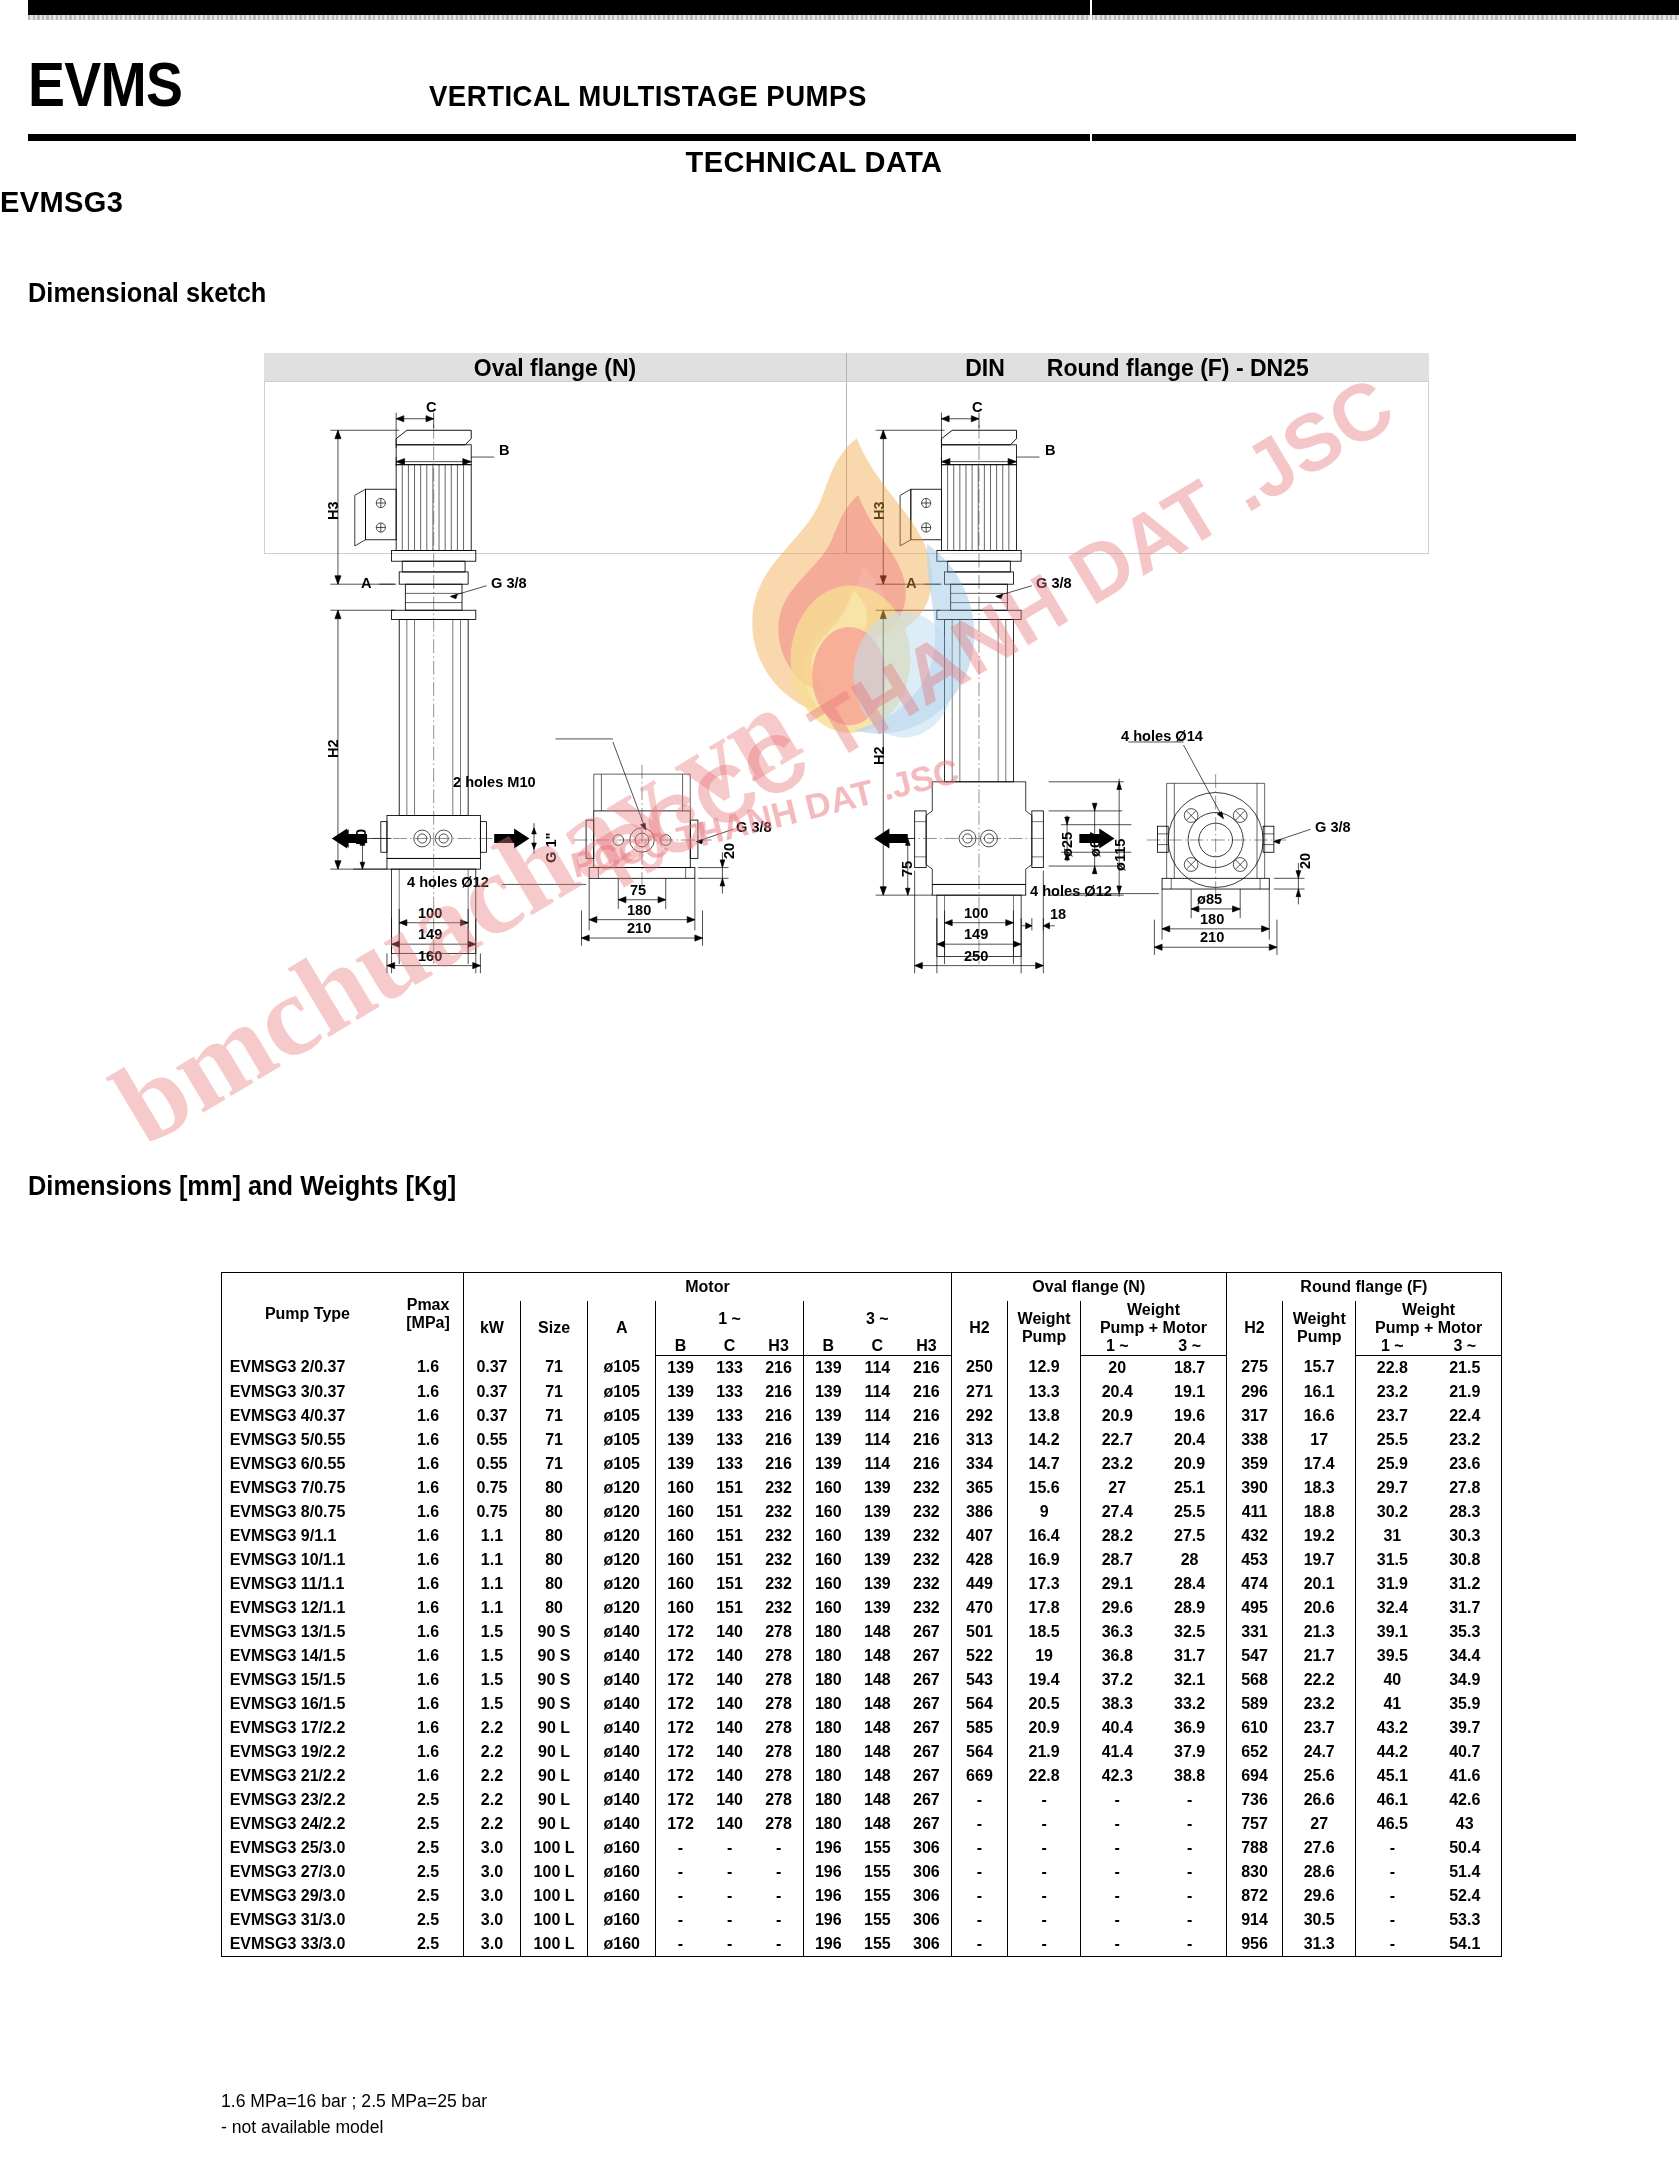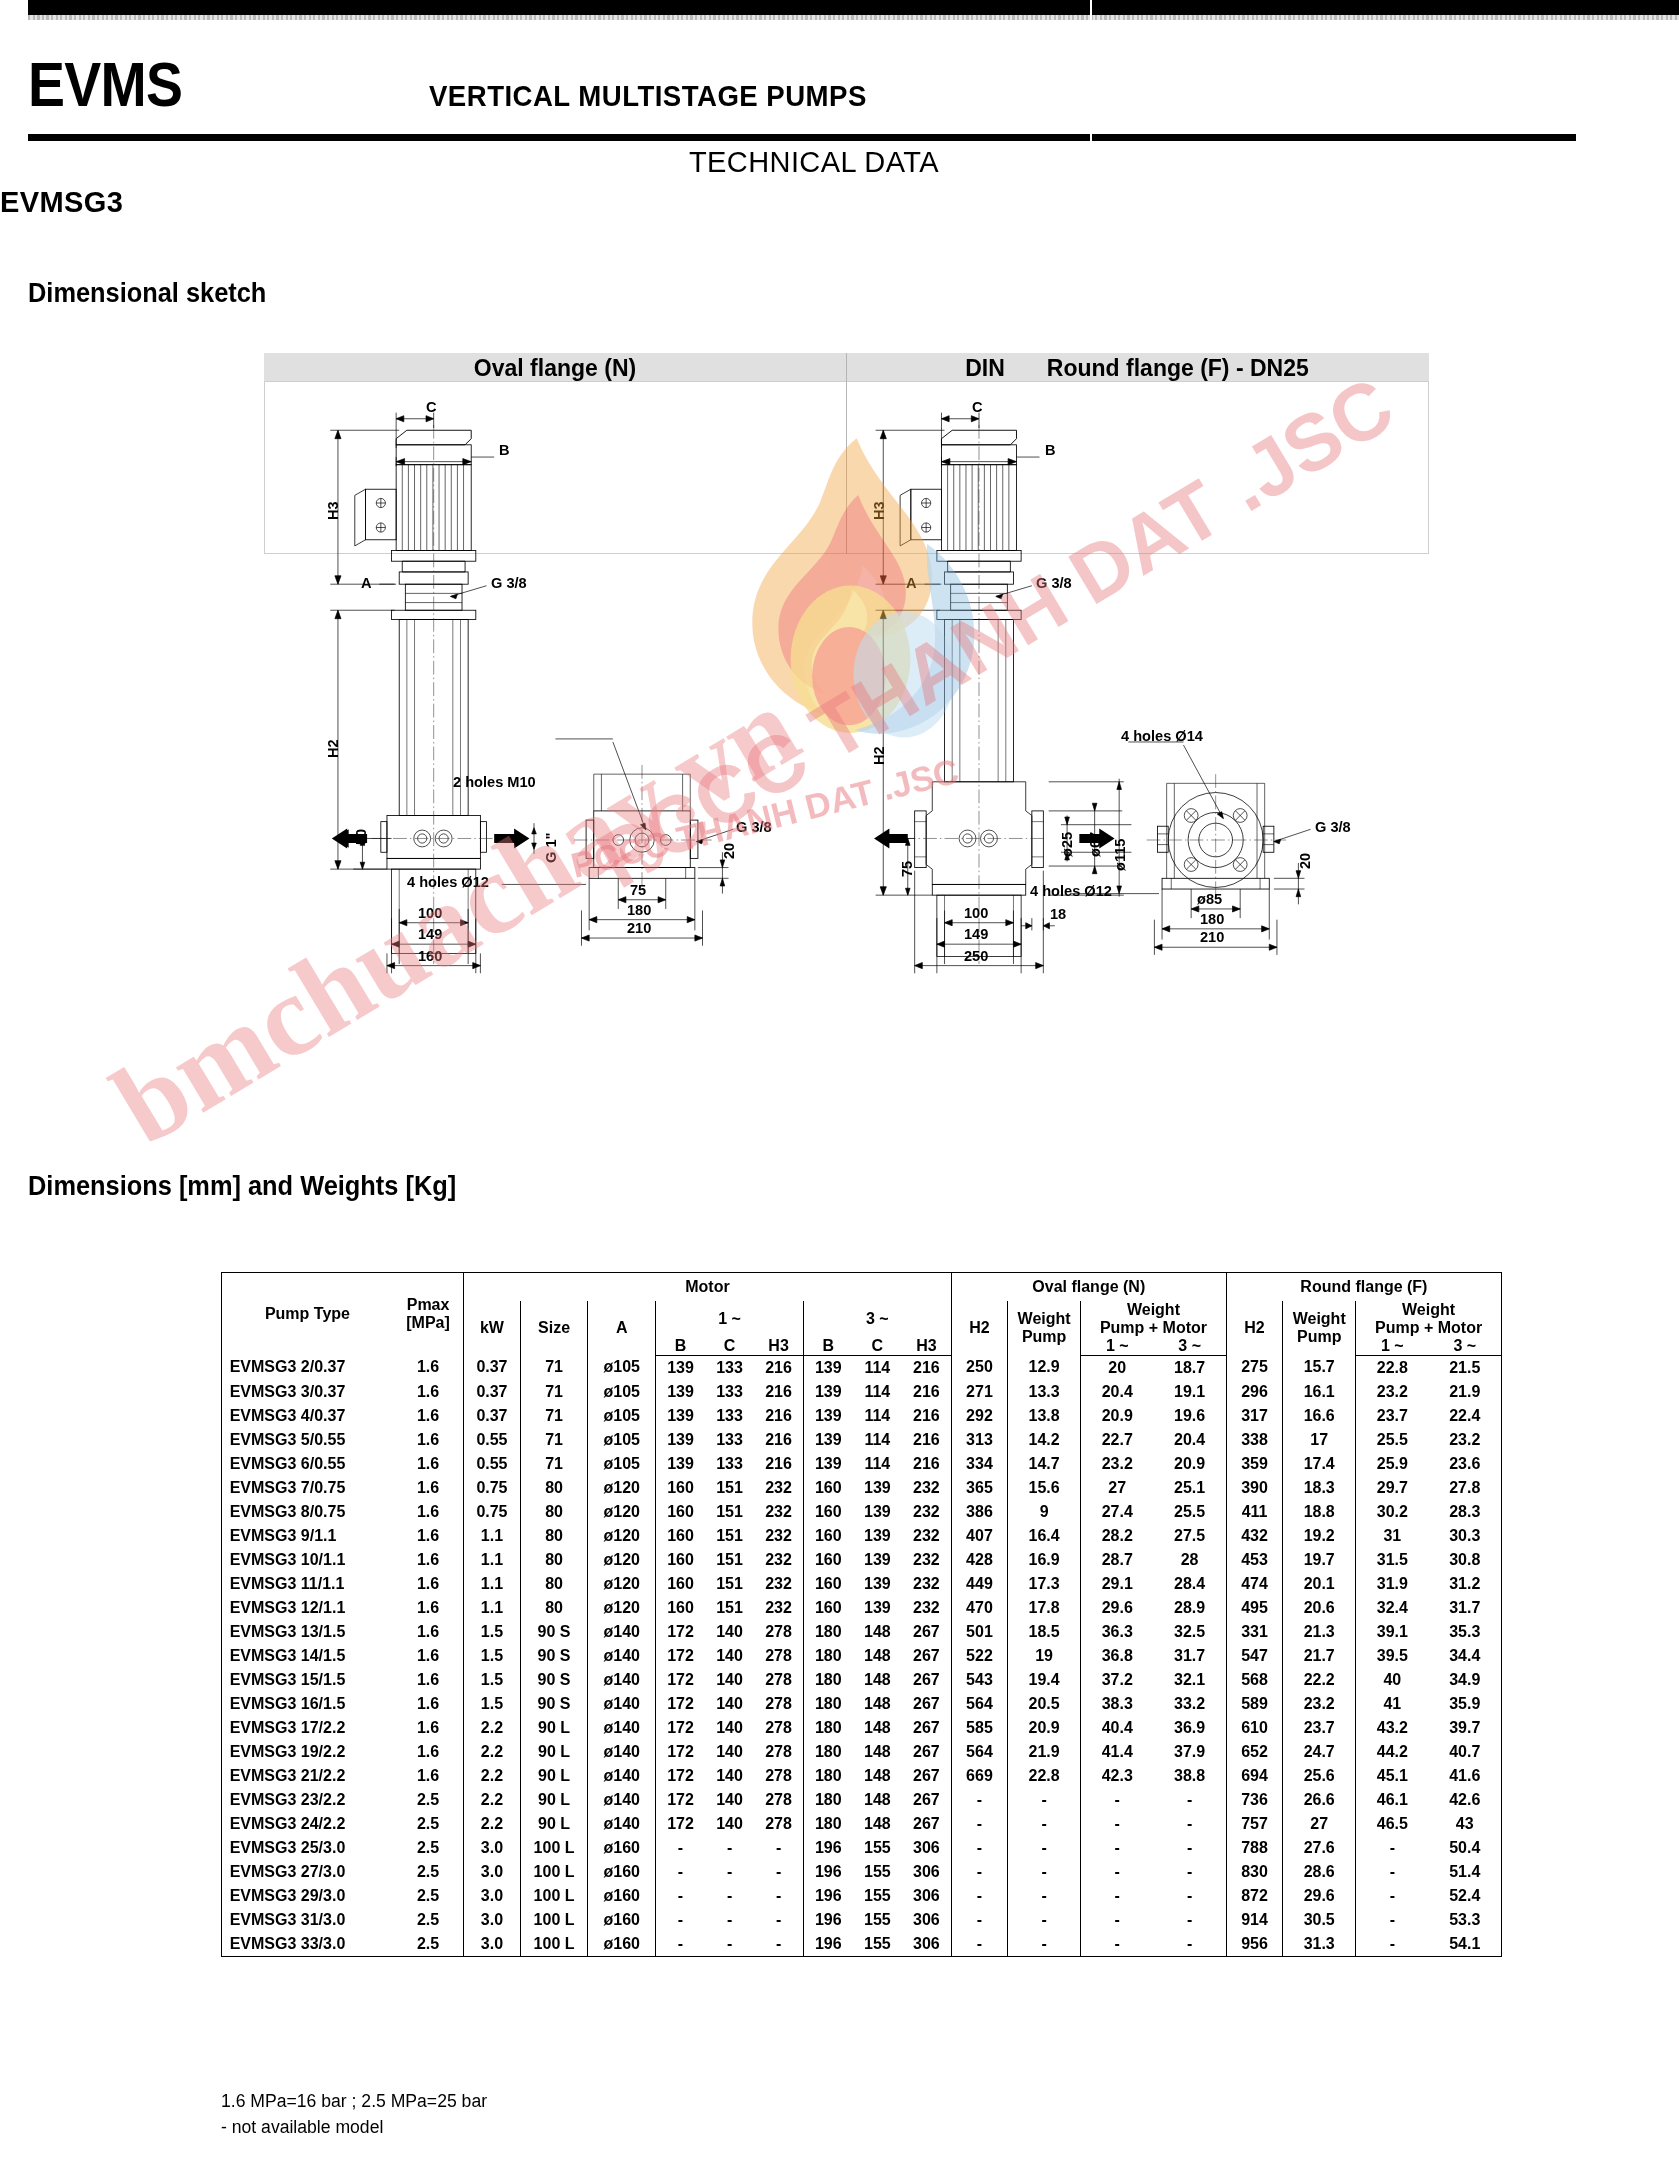--- a/index.html
+++ b/index.html
@@ -32,21 +32,21 @@
   .hdr-sub {
     position: absolute; left: 429px; top: 48px;
     font-size: 30px; font-weight: bold; letter-spacing: 0.5px;
     transform: scaleX(0.92); transform-origin: left center;
   }
   .hdr-rule { position: absolute; left: 28px; top: 103px; width: 1548px; height: 7px; background: #000; }
   .hdr-rule-seam { position: absolute; left: 1090px; top: 103px; width: 1.5px; height: 7px; background: #fff; }
 
   .title1 {
     position: absolute; left: 0; top: 146px; width: 1628px;
-    text-align: center; font-size: 29px; font-weight: normal; letter-spacing: 0.4px;
+    text-align: center; font-size: 29px; font-weight: bold; letter-spacing: 0.4px;
   }
   .title2 {
     position: absolute; left: 0; top: 186px; width: 1680px;
     text-align: left; font-size: 29px; font-weight: bold; letter-spacing: 0.4px;
   }
 
   .sec-head {
     position: absolute; font-size: 27px; font-weight: bold;
     transform: scaleX(0.94); transform-origin: left center;
   }

